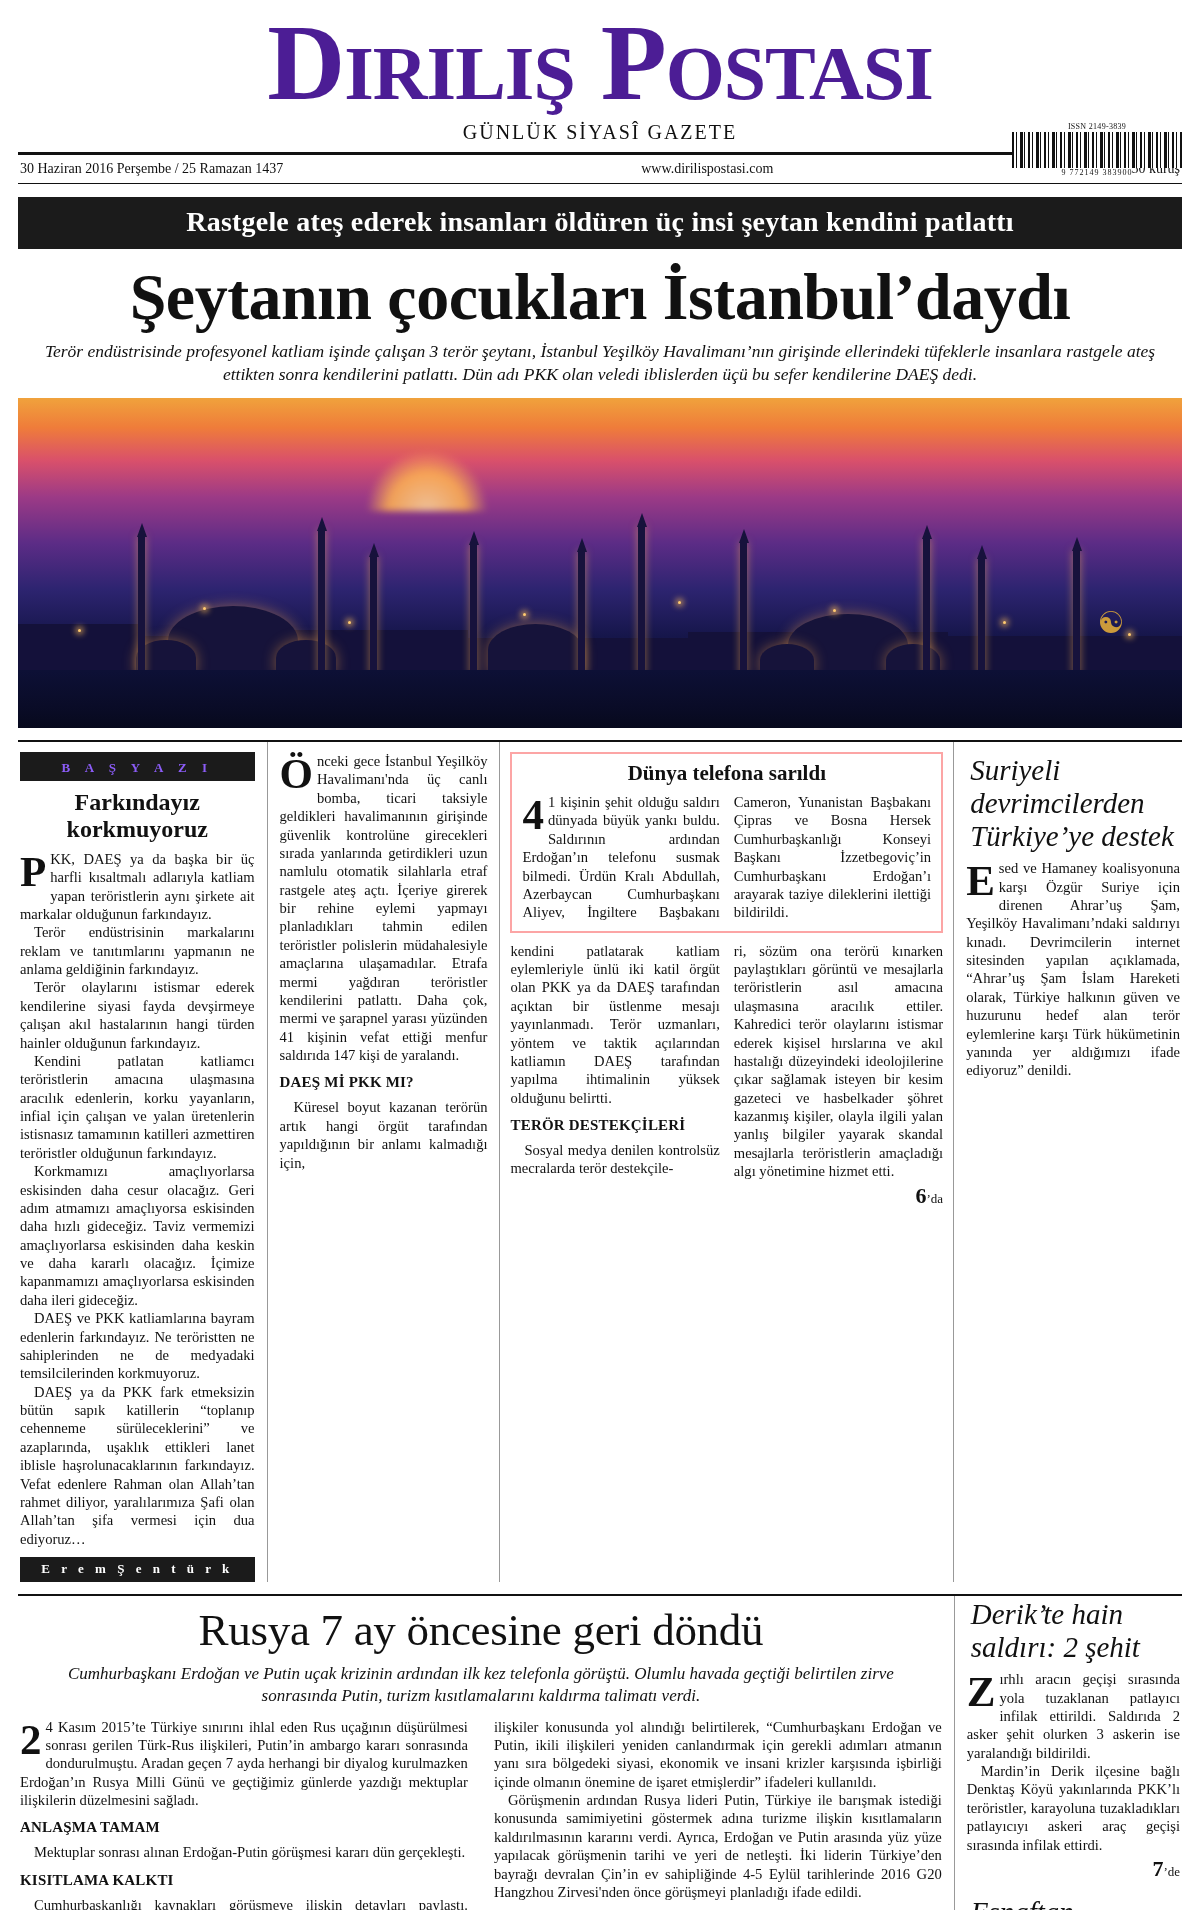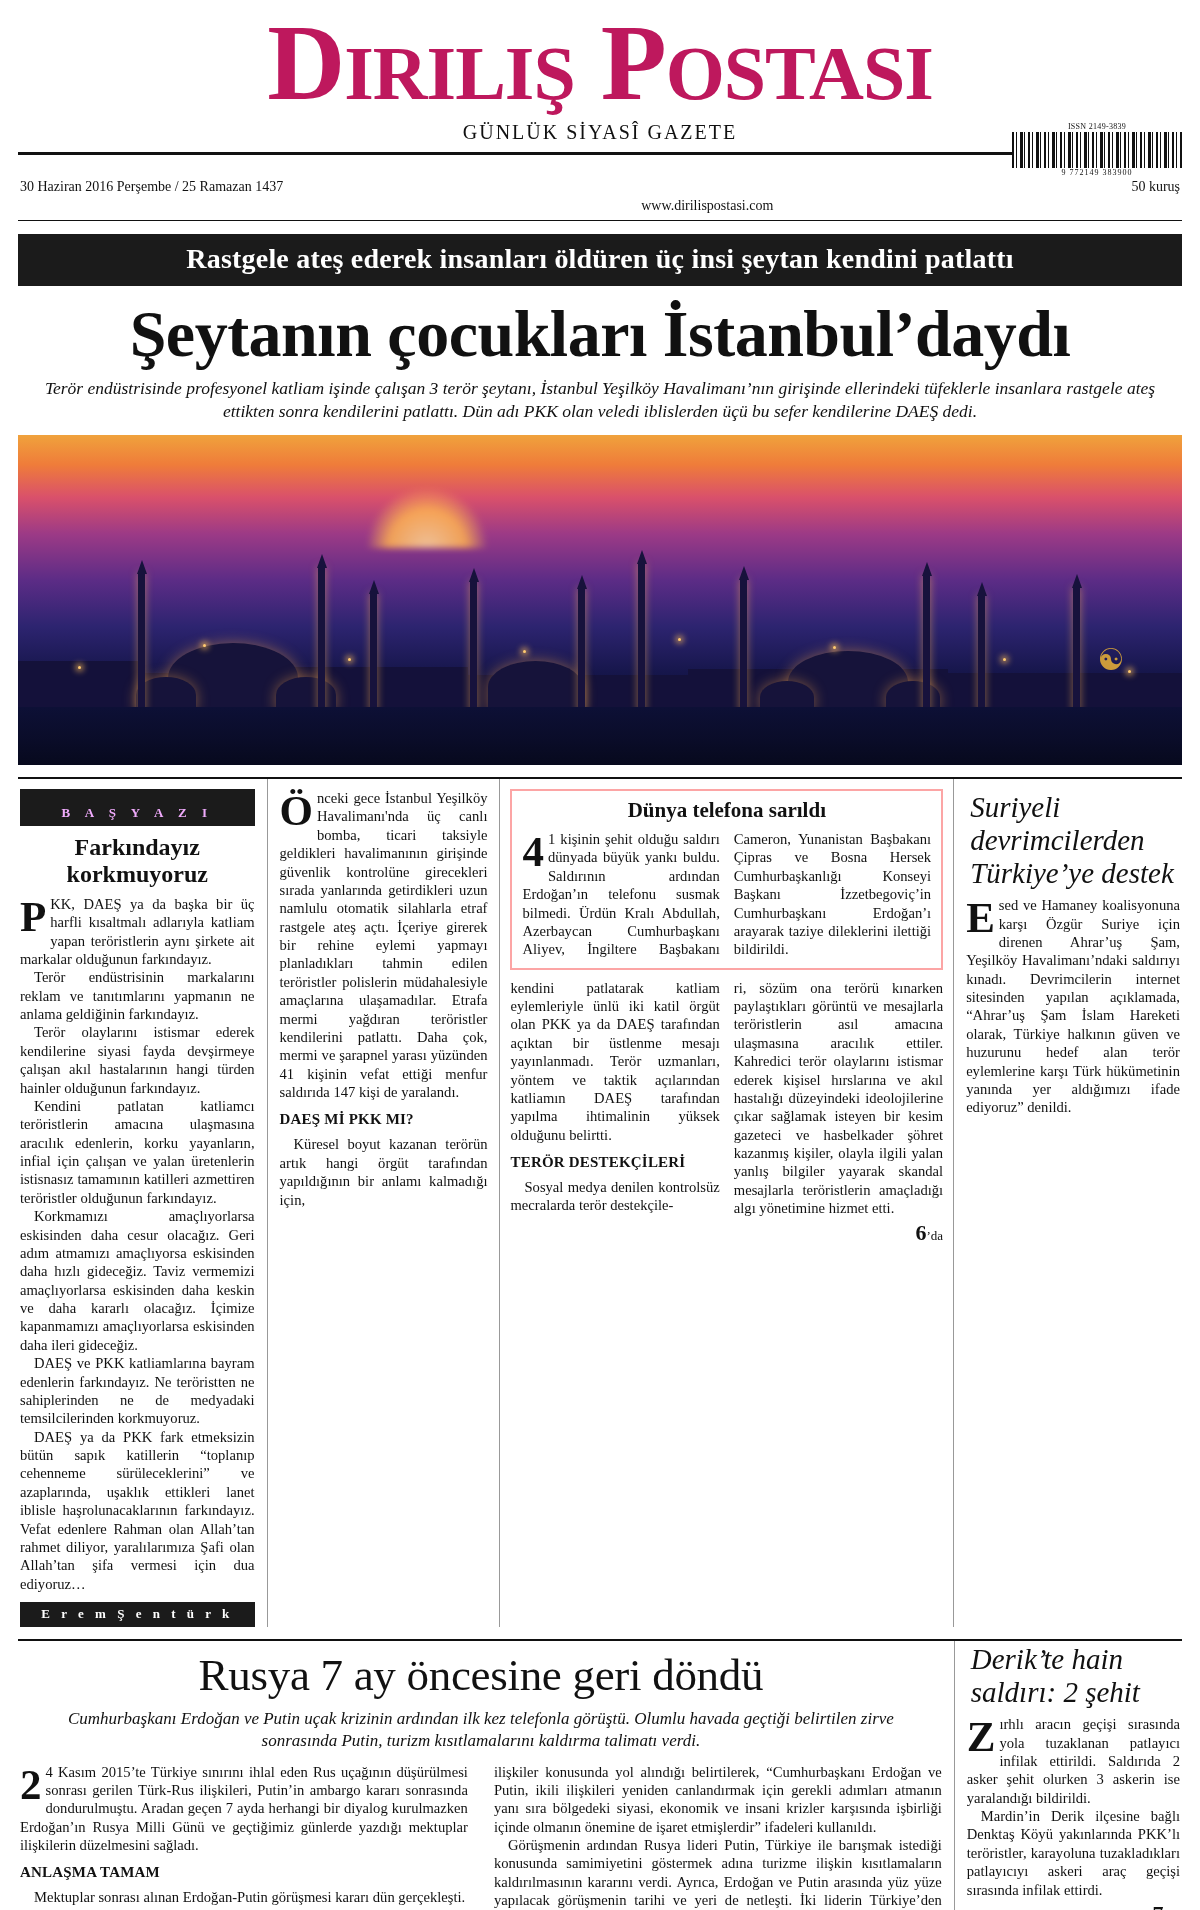--- a/index.html
+++ b/index.html
@@ -15,21 +15,21 @@
 
   
   .masthead { padding-top:12px; position:relative; }
   .logo {
     text-align:center;
     font-family:"Liberation Serif", serif;
     font-weight:700;
     font-size:108px;
     line-height:0.95;
     letter-spacing:-1px;
-    color:#be185d;
+    color:#4c1d95;
     font-variant:small-caps;
     text-transform:none;
     white-space:nowrap;
   }
   .tagline {
     text-align:center;
     font-size:20px;
     letter-spacing:2px;
     font-weight:400;
     margin-top:6px;
@@ -46,21 +46,21 @@
       #111 0 2px, #fff 2px 4px, #111 4px 5px, #fff 5px 8px,
       #111 8px 11px, #fff 11px 12px, #111 12px 13px, #fff 13px 16px);
   }
   .barnum { font-size:8px; letter-spacing:1px; }
 
   .rule-double { border-top:2px solid #111; border-bottom:1px solid #111; height:3px; margin-top:8px; }
   .dateline {
     display:flex; justify-content:space-between; align-items:center;
     font-size:14px; padding:6px 2px 6px; border-bottom:1px solid #111;gap:44px;
   }
-  .dateline .mid { font-size:14px;margin-top:37px; }
+  .dateline .mid { font-size:14px; }
 
   
   .kicker {
     background:#1b1b1b; color:#fff;
     text-align:center;
     font-weight:700; font-size:28px;
     padding:9px 10px 11px;
     margin-top:13px;
     letter-spacing:0.2px;
   }
@@ -136,23 +136,23 @@
   .cols { display:flex; gap:0; margin-top:0; }
   .col { padding:10px 12px 0; }
   .vdiv { border-left:1px solid #999; }
 
   .c1 { width:252px; padding-left:2px; }
   .c2 { width:236px; }
   .c3 { width:460px; padding:10px 10px 0; }
   .c4 { width:232px; padding-right:2px; }
 
   .label-bar {
-    background:#1b1b1b; color:#f0abfc; text-align:center;
+    background:#1b1b1b; color:#8b5cf6; text-align:center;
     font-size:13px; font-weight:700; letter-spacing:6px;
-    padding:16px 0 5px;
+    padding:8px 0 5px;
   }
   .op-title {
     text-align:center; font-weight:700; font-size:24px;
     line-height:1.12; margin:8px 0 7px;
   }
   p.body {
     font-size:14.6px; line-height:1.26; text-align:justify;
     margin:0; text-indent:14px; hyphens:auto;
   }
   p.body.first { text-indent:0; }

